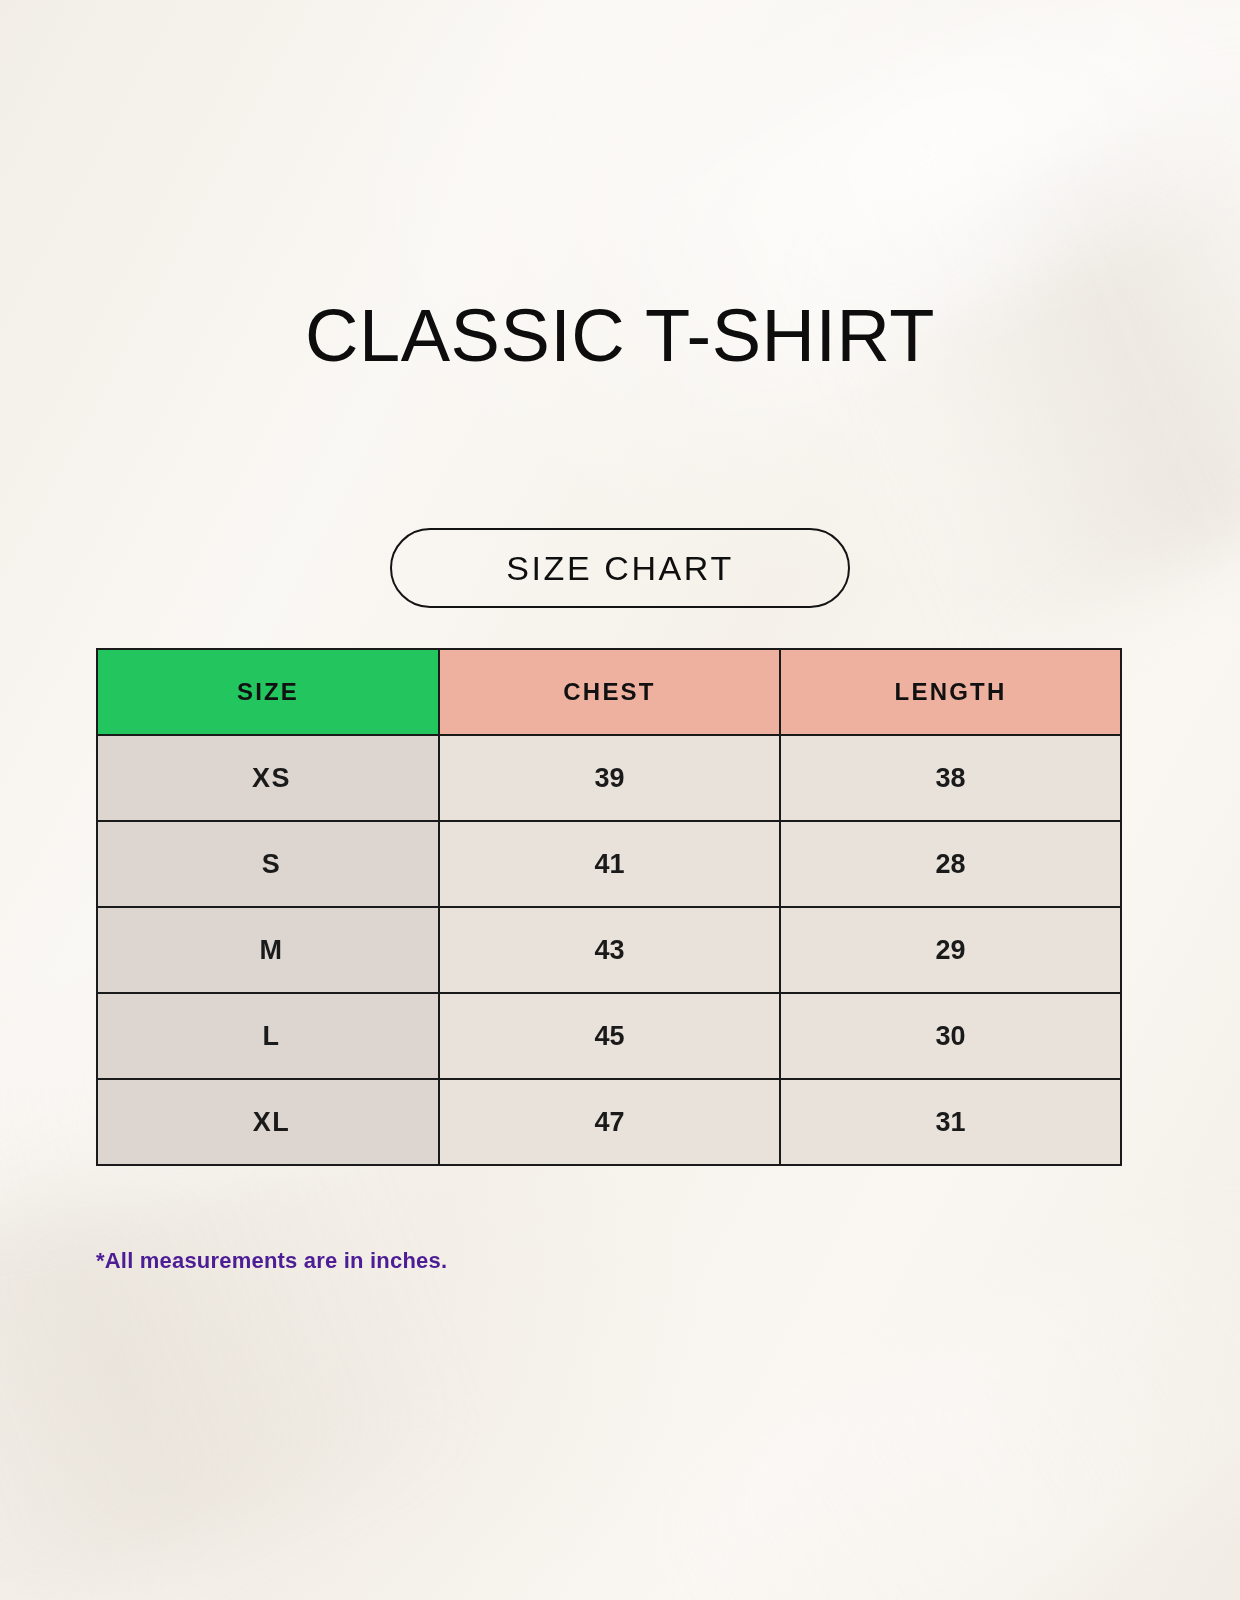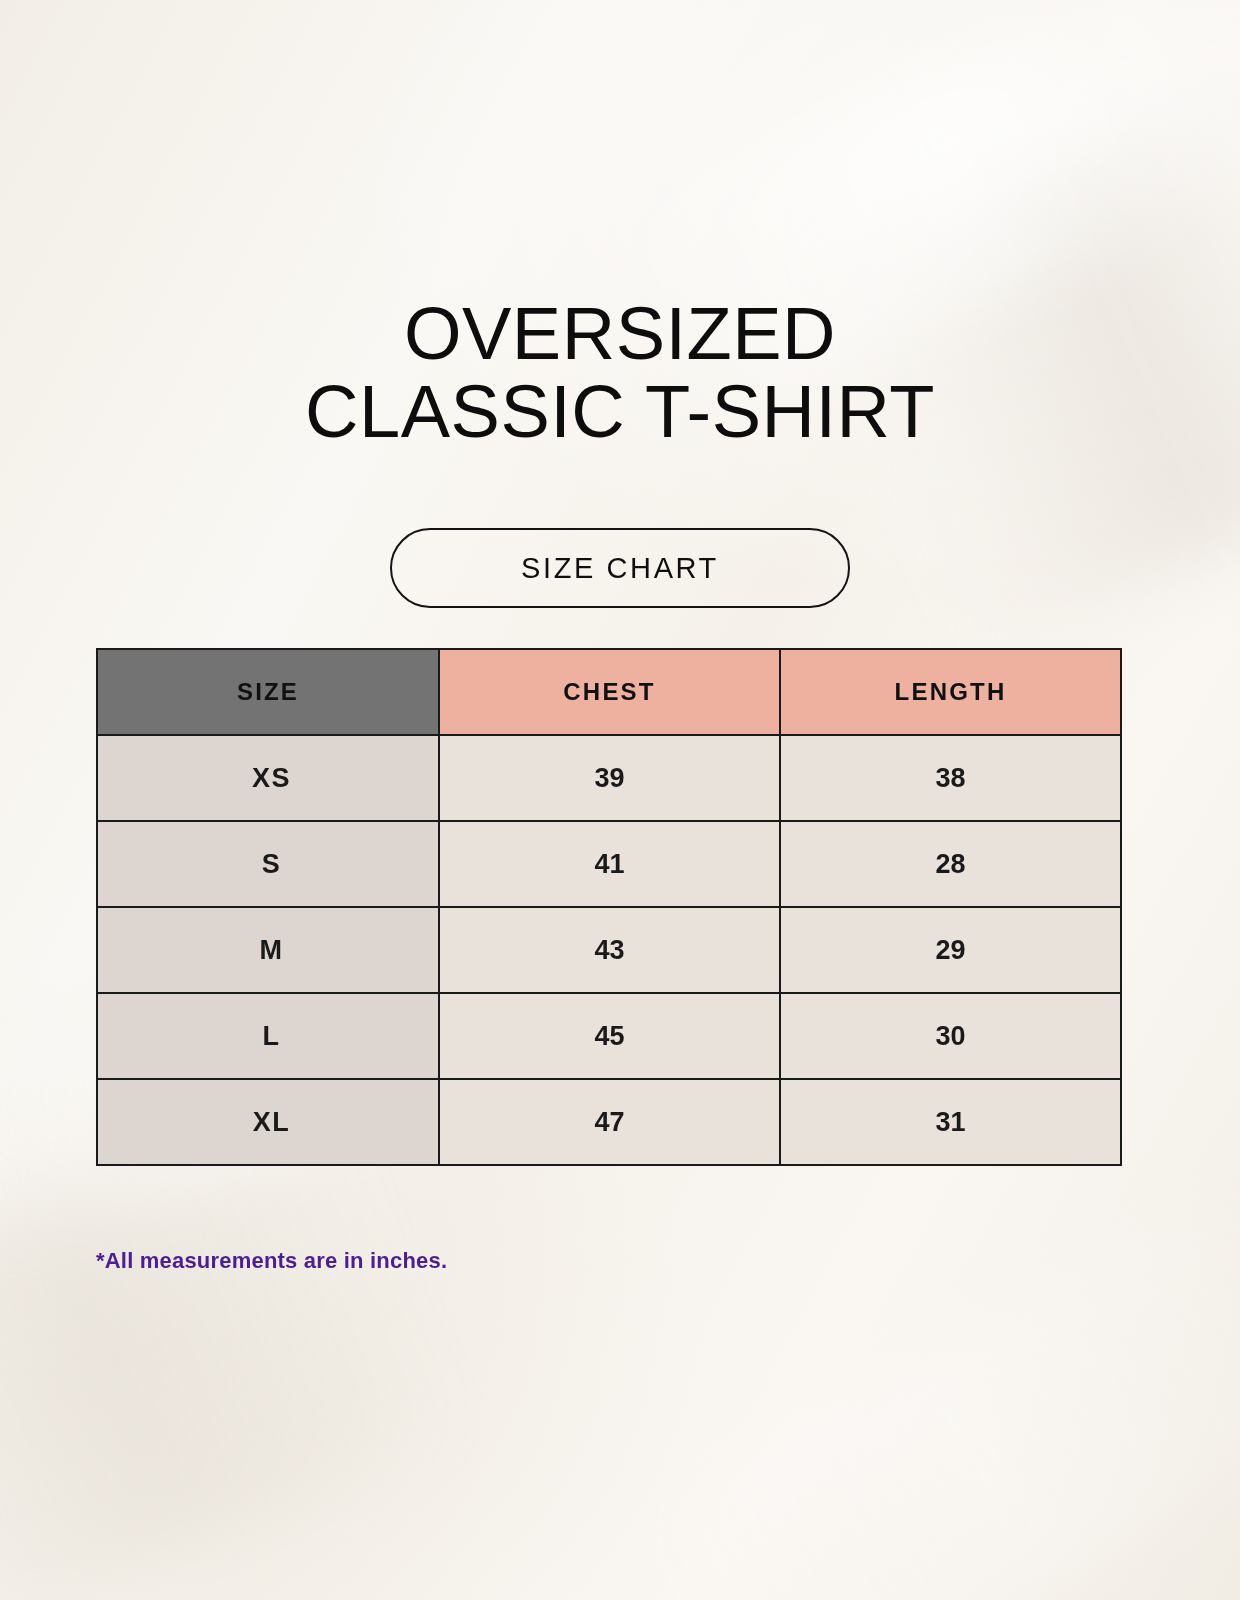--- a/index.html
+++ b/index.html
@@ -77,21 +77,21 @@
     height: 80px;
     border: 2px solid #131313;
     border-radius: 42px;
     display: flex;
     align-items: center;
     justify-content: center;
     box-sizing: border-box;
     background: transparent;
   }
   .pill-label {
-    font-size: 29px;
+    font-size: 34px;
     letter-spacing: 2.6px;
     font-weight: 400;
     color: #0f0f0f;
   }
 
   .table-wrap {
     position: absolute;
     top: 648px;
     left: 96px;
     width: 1024px;
@@ -111,21 +111,21 @@
   col.c-chest  { width: 341px; }
   col.c-length { width: 341px; }
 
   thead th {
     height: 86px;
     font-size: 24px;
     font-weight: bold;
     letter-spacing: 2.2px;
     color: #111;
   }
-  th.h-size   { background: #737373; }
+  th.h-size   { background: #22c55e; }
   th.h-chest  { background: #eeb1a0; }
   th.h-length { background: #eeb1a0; }
 
   tbody td {
     height: 86px;
     font-size: 27px;
     color: #1a1a1a;
   }
   td.col-size {
     background: #ddd5d0;
@@ -155,21 +155,20 @@
 <div class="bg-wash"></div>
 <div class="bg-shade shade-a"></div>
 <div class="bg-shade shade-b"></div>
 <div class="bg-streak streak-a"></div>
 <div class="bg-streak streak-b"></div>
 <div class="bg-streak streak-c"></div>
 
 <div class="page">
 
   <div class="title-block">
-    <div class="title-line line1">OVERSIZED</div>
     <div class="title-line line2">CLASSIC T-SHIRT</div>
   </div>
 
   <div class="pill">
     <span class="pill-label">SIZE CHART</span>
   </div>
 
   <div class="table-wrap">
     <table class="size-table">
       <colgroup>

